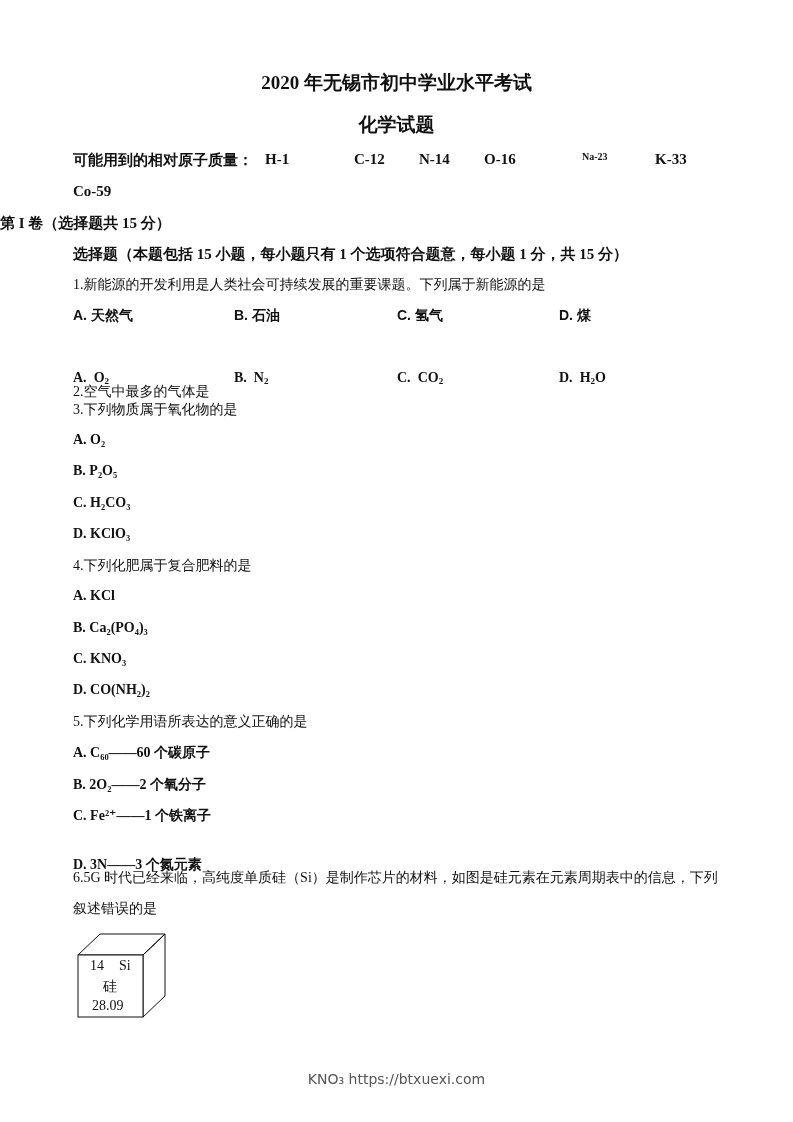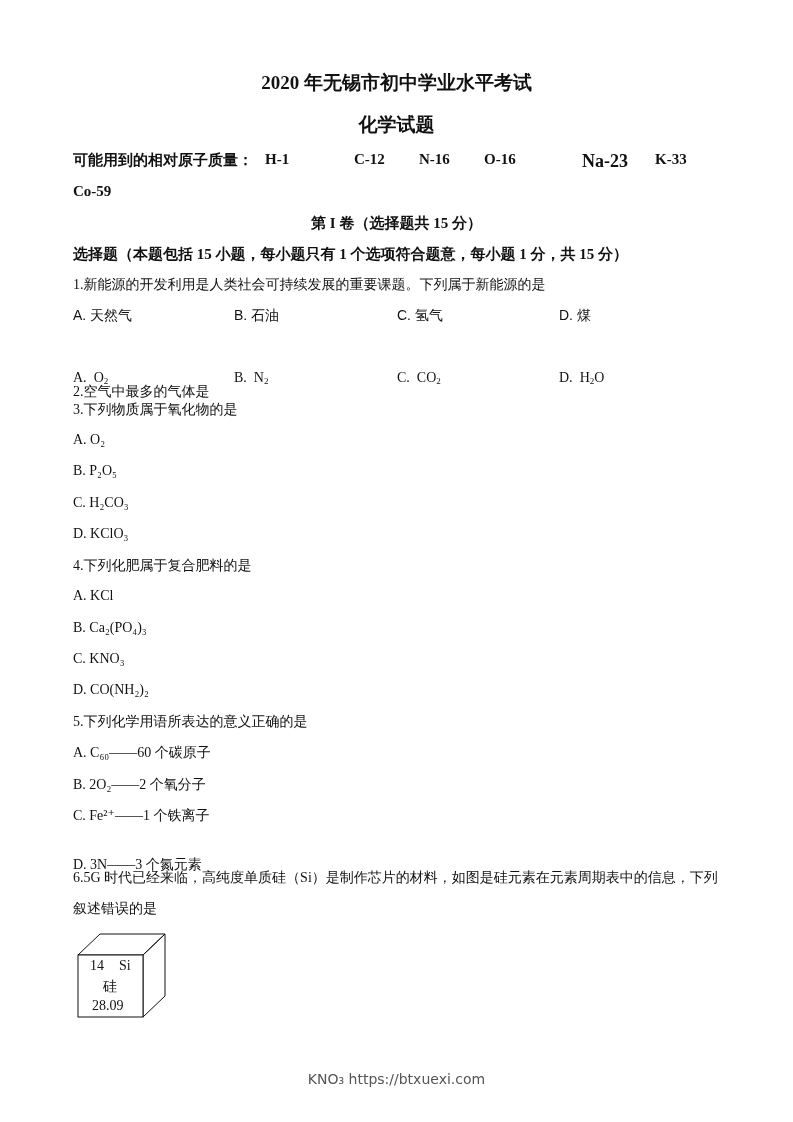--- a/index.html
+++ b/index.html
@@ -1,43 +1,43 @@
 <!DOCTYPE html>
 <html><head>
   <meta charset="utf-8">
   <style>
     html, body { margin: 0; padding: 0; background: #ffffff; }
     body { width: 793px; height: 1122px; position: relative; overflow: hidden; color: #111; font-family: "Liberation Serif", "DejaVu Serif", serif; }
     .abs { position: absolute; white-space: nowrap; }
     .title { left: 0; width: 793px; text-align: center; font-weight: bold; font-size: 19px; }
     .bold { font-weight: bold; }
     .q { font-size: 14px; left: 73px; }
-    .opt { font-size: 14px; }
+    .opt { font-size: 14px; font-weight: bold; }
     .sans { font-family: "Liberation Sans", "DejaVu Sans", sans-serif; }
     sub { font-size: 9px; vertical-align: -2px; line-height: 0; }
     .dot-em { position: relative; }
     .dot-em::after { content: "•"; position: absolute; left: 50%; transform: translateX(-50%); bottom: -9px; font-size: 6px; }
     .footer { left: 0; width: 793px; text-align: center; font-family: "DejaVu Sans", sans-serif; font-size: 14px; color: #555; }
   </style>
 </head>
 <body>
 
 <div class="abs title" style="top:70px;">2020 年无锡市初中学业水平考试</div>
 <div class="abs title" style="top:112px;">化学试题</div>
 
 <div class="abs bold" style="top:151px; left:73px; font-size:15px;">可能用到的相对原子质量：</div>
 <div class="abs bold" style="top:151px; left:265px; font-size:15px;">H-1</div>
 <div class="abs bold" style="top:151px; left:354px; font-size:15px;">C-12</div>
-<div class="abs bold" style="top:151px; left:419px; font-size:15px;">N-16</div>
+<div class="abs bold" style="top:151px; left:419px; font-size:15px;">N-14</div>
 <div class="abs bold" style="top:151px; left:484px; font-size:15px;">O-16</div>
-<div class="abs bold" style="top:151px; left:582px; font-size:18px;">Na-23</div>
+<div class="abs bold" style="top:151px; left:582px; font-size:10px;">Na-23</div>
 <div class="abs bold" style="top:151px; left:655px; font-size:15px;">K-33</div>
 <div class="abs bold" style="top:183px; left:73px; font-size:15px;">Co-59</div>
 
-<div class="abs bold" style="top:214px; left:0; width:793px; text-align:center; font-size:15px;">第 I 卷（选择题共 15 分）</div>
+<div class="abs bold" style="top:214px; left:0; width:793px; font-size:15px;">第 I 卷（选择题共 15 分）</div>
 <div class="abs bold" style="top:245px; left:73px; font-size:15px;">选择题（本题包括 15 小题，每小题只有 1 个选项符合题意，每小题 1 分，共 15 分）</div>
 
 <div class="abs q" style="top:276px;">1.新能源的开发利用是人类社会可持续发展的重要课题。下列属于新能源的是</div>
 <div class="abs opt sans" style="top:307px; left:73px;">A.  天然气</div>
 <div class="abs opt sans" style="top:307px; left:234px;">B.  石油</div>
 <div class="abs opt sans" style="top:307px; left:397px;">C.  氢气</div>
 <div class="abs opt sans" style="top:307px; left:559px;">D.  煤</div>
 
 <div class="abs q" style="top:337px;margin-top:46px;">
   <span>2.空气中</span><span class="dot-em">最</span><span class="dot-em">多</span><span>的气体是</span>

